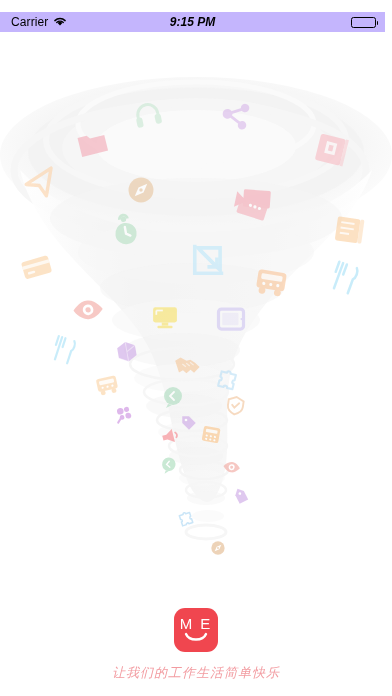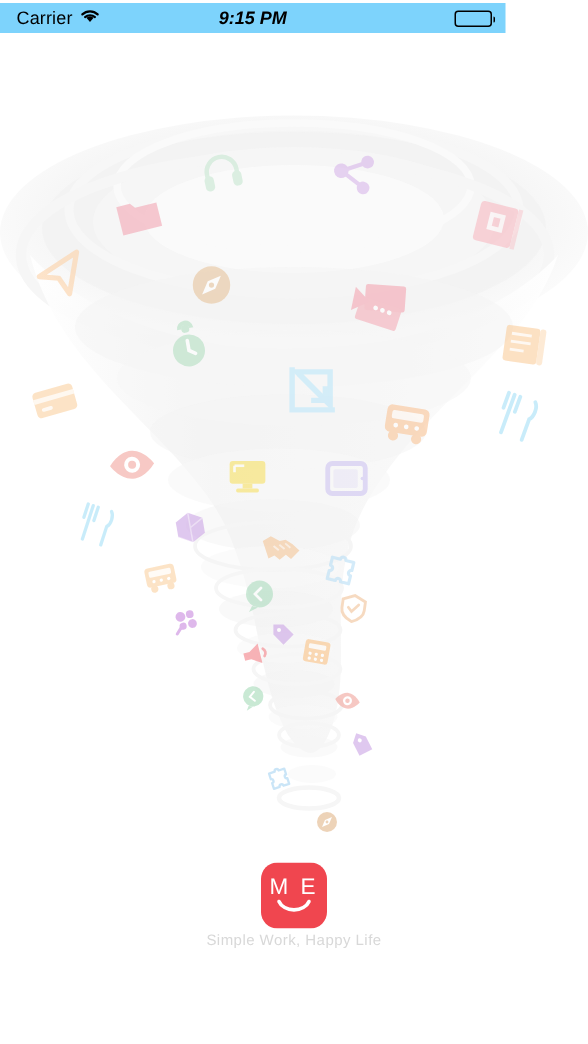--- a/index.html
+++ b/index.html
@@ -12,27 +12,27 @@
     height: 696px;
     position: relative;
     overflow: hidden;
     font-family: "Liberation Sans", sans-serif;
     -webkit-font-smoothing: antialiased;
   }
 
   
   .status-bar {
     position: absolute;
-    top: 2px; left: 0;
-    width: 337px;
+    top: 12px; left: 0;
+    width: 385px;
     height: 20px;
     display: flex;
     align-items: center;
     z-index: 50;
-    background: #7dd3fc;
+    background: #c4b5fd;
   }
   .status-left {
     position: absolute;
     left: 11px;
     display: flex;
     align-items: center;
     gap: 5px;
   }
   .carrier-label {
     font-size: 12px;
@@ -89,21 +89,21 @@
   }
   .tornado-svg {
     position: absolute;
     top: 0; left: 0;
   }
 
   
   .branding {
     position: absolute;
     left: 0;
-    top: 575px;
+    top: 608px;
     width: 392px;
     text-align: center;
   }
   .app-logo {
     width: 44px;
     height: 44px;
     margin: 0 auto;
     border-radius: 11px;
     position: relative;
     display: block;
@@ -370,14 +370,14 @@
 </div>
 
 <div class="branding">
   <div class="app-logo" id="app-logo">
     <svg width="44" height="44" viewBox="0 0 44 44">
       <rect id="logo-bg" x="0" y="0" width="44" height="44" rx="11" ry="11" fill="#f0464f"></rect>
       <text id="logo-text" x="22" y="21" text-anchor="middle" font-family="Liberation Sans, sans-serif" font-size="15" letter-spacing="2" fill="#ffffff">M E</text>
       <path d="M12 26 a10.5 8 0 0 0 20 0" fill="none" stroke="#ffffff" stroke-width="2.4" stroke-linecap="round"></path>
     </svg>
   </div>
-  <div class="tagline-en" style="color: rgb(216, 216, 216);">Simple Work, Happy Life</div>
+  <div class="tagline-cn" style="color: rgb(240, 138, 144);">让我们的工作生活简单快乐</div>
 </div>
 
 </body></html>

